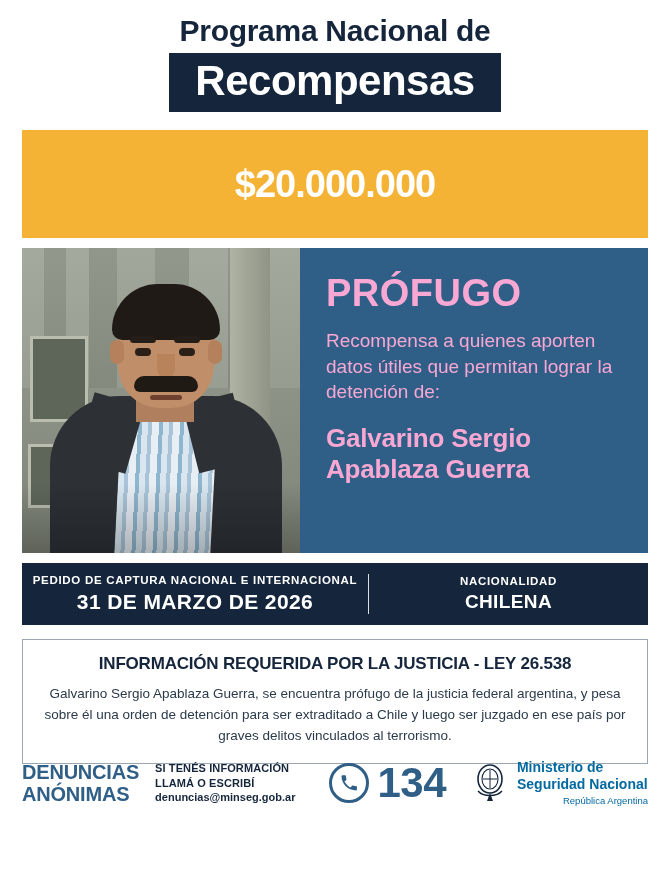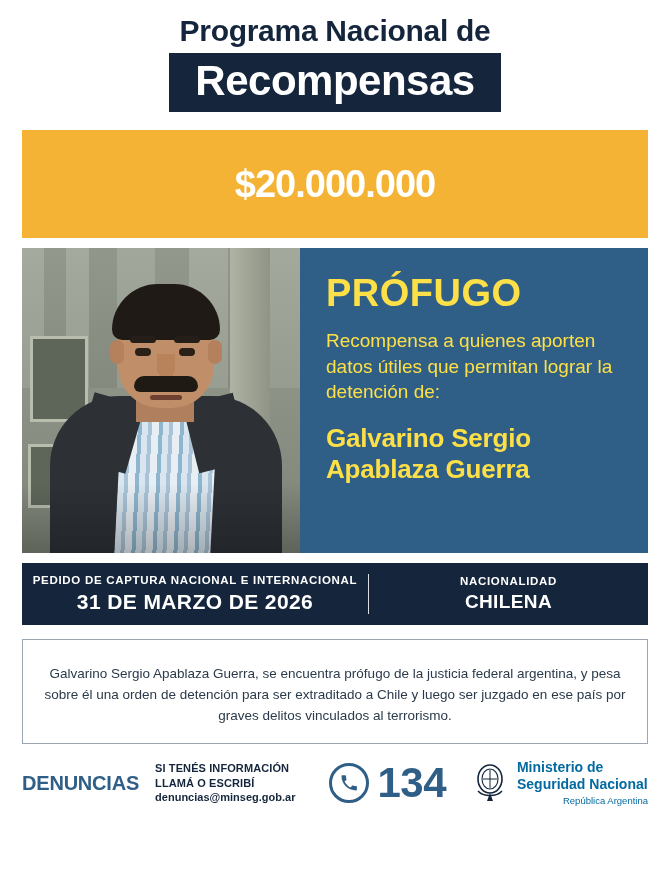--- a/index.html
+++ b/index.html
@@ -182,21 +182,21 @@
     background: #6d4030; border-radius: 3px;
   }
   .ph-shadow {
     position: absolute; left: 0; right: 0; bottom: 0; height: 70px;
     background: linear-gradient(180deg, rgba(0,0,0,0) 0%, rgba(0,0,0,0.25) 100%);
   }
 
   .blue-panel {
     flex: 1 1 auto;
     background: #2f5e86;
-    color: #fde047;
+    color: #f9a8d4;
     padding: 26px 22px 0 26px;
     box-sizing: border-box;
   }
   .profugo {
     font-size: 38px;
     font-weight: bold;
     letter-spacing: 0.5px;
     line-height: 1;
     margin-bottom: 16px;
   }
@@ -417,26 +417,28 @@
       <div class="strip-value">31 DE MARZO DE 2026</div>
     </div>
     <div class="strip-divider"></div>
     <div class="strip-col">
       <div class="strip-label">NACIONALIDAD</div>
       <div class="strip-value small">CHILENA</div>
     </div>
   </div>
 
   <div class="info-box">
+    <div class="info-title">INFORMACIÓN REQUERIDA POR LA JUSTICIA - LEY 26.538</div>
     <div class="info-body">Galvarino Sergio Apablaza Guerra, se encuentra prófugo de la justicia federal argentina, y pesa sobre él una orden de detención para ser extraditado a Chile y luego ser juzgado en ese país por graves delitos vinculados al terrorismo.</div>
   </div>
 
   <div class="footer">
     <div class="denuncias">
       <div>DENUNCIAS</div>
+      <div>ANÓNIMAS</div>
     </div>
 
     <div class="contact">
       <div class="contact-line">SI TENÉS INFORMACIÓN</div>
       <div class="contact-line">LLAMÁ O ESCRIBÍ</div>
       <div class="contact-mail">denuncias@minseg.gob.ar</div>
     </div>
 
     <div class="phone-block">
       <div class="phone-icon">

